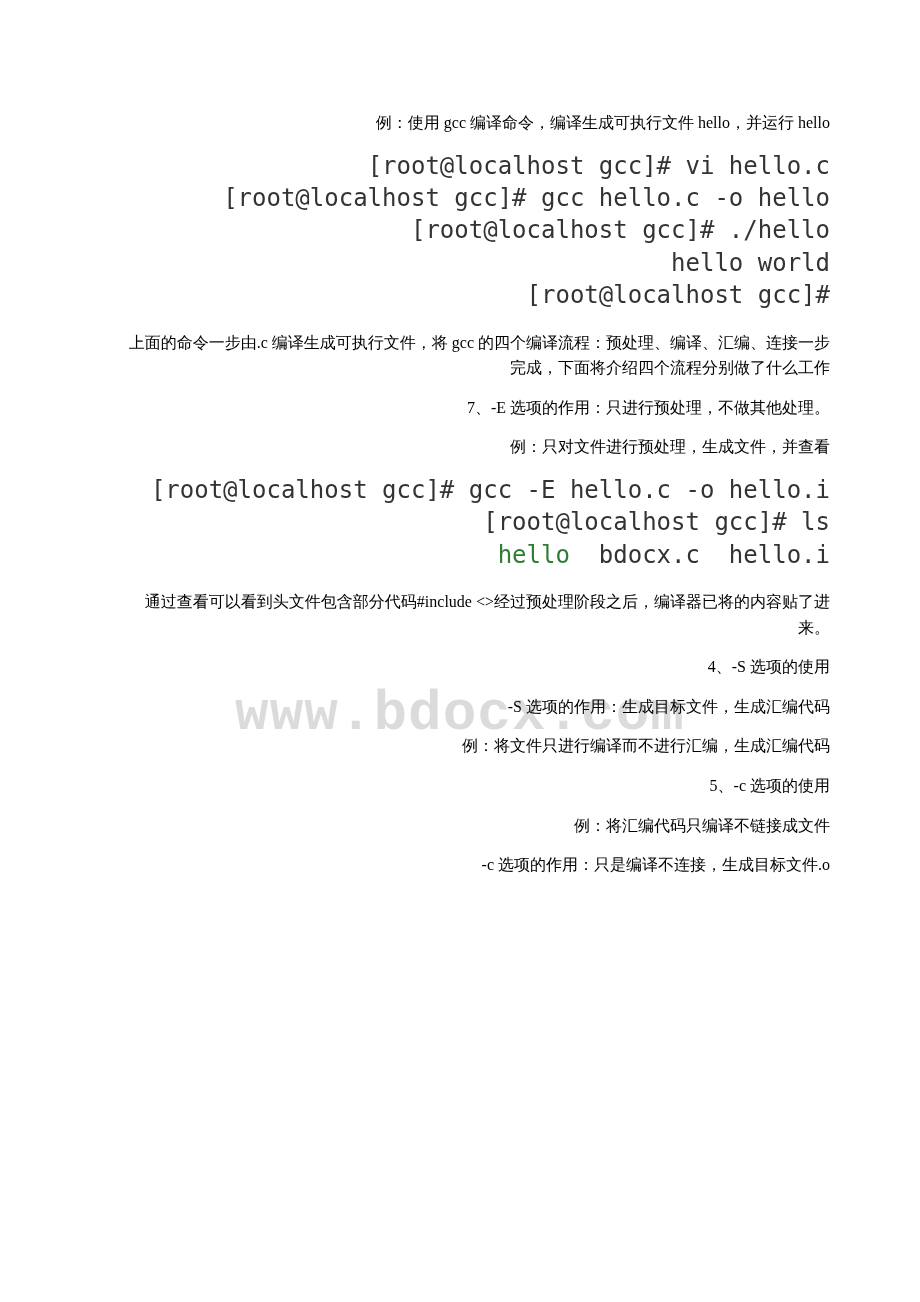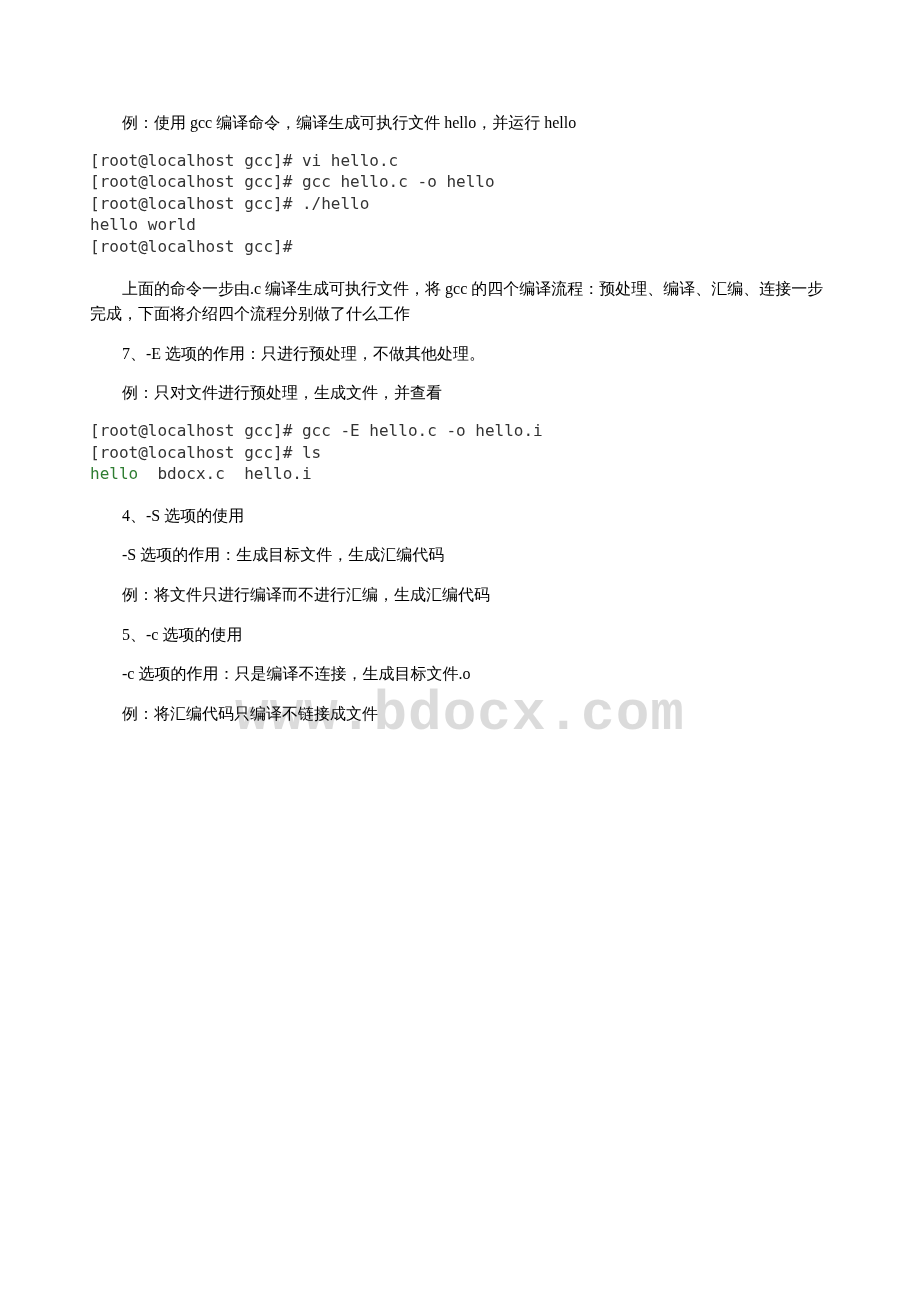--- a/index.html
+++ b/index.html
@@ -17,21 +17,21 @@
       padding: 110px 90px 60px 90px;
       box-sizing: border-box;
       position: relative;
     }
     .para {
       margin: 0 0 14px 0;
       text-indent: 2em;
     }
     .code-block {
       font-family: "Microsoft YaHei", "Consolas", monospace;
-      font-size: 16px;
+      font-size: 24px;
       white-space: pre;
       margin: 6px 0 18px 0;
       color: #333333;
       line-height: 1.35;
     }
     .exec { color: #34a853; }
     .exec-dark { color: #2e7d32; }
     .cursor-box {
       display: inline-block;
       width: 11px;
@@ -46,21 +46,21 @@
       transform: translateX(-50%);
       font-family: Liberation Mono, monospace;
       font-size: 56px;
       font-weight: 600;
       color: rgba(0, 0, 0, 0.14);
       letter-spacing: 1px;
       pointer-events: none;
       user-select: none;
       z-index: 0;
     }
-    .content { position: relative; z-index: 1; }
+    .content { position: relative; z-index: 1; text-align: right; }
   </style>
 </head>
 <body>
 
 <div class="page">
   <div class="watermark">www.bdocx.com</div>
 
   <div class="content">
 
     <p class="para">例：使用 gcc 编译命令，编译生成可执行文件 hello，并运行 hello</p>
@@ -74,30 +74,31 @@
     <p class="para">上面的命令一步由.c 编译生成可执行文件，将 gcc 的四个编译流程：预处理、编译、汇编、连接一步完成，下面将介绍四个流程分别做了什么工作</p>
 
     <p class="para">7、-E 选项的作用：只进行预处理，不做其他处理。</p>
 
     <p class="para">例：只对文件进行预处理，生成文件，并查看</p>
 
     <div class="code-block"><span>[root@localhost gcc]# gcc -E hello.c -o hello.i</span>
 <span>[root@localhost gcc]# ls</span>
 <span class="exec-dark">hello</span><span>  bdocx.c  hello.i</span></div>
 
+    <p class="para">通过查看可以看到头文件包含部分代码#include &lt;&gt;经过预处理阶段之后，编译器已将的内容贴了进来。</p>
 
     <p class="para">4、-S 选项的使用</p>
 
     <p class="para">-S 选项的作用：生成目标文件，生成汇编代码</p>
 
     <p class="para">例：将文件只进行编译而不进行汇编，生成汇编代码</p>
 
 
     <p class="para">5、-c 选项的使用</p>
 
+    <p class="para">例：将汇编代码只编译不链接成文件</p>
+
     <p class="para">-c 选项的作用：只是编译不连接，生成目标文件.o</p>
-
-    <p class="para">例：将汇编代码只编译不链接成文件</p>
 
 
 
   </div>
 </div>
 
 </body></html>

